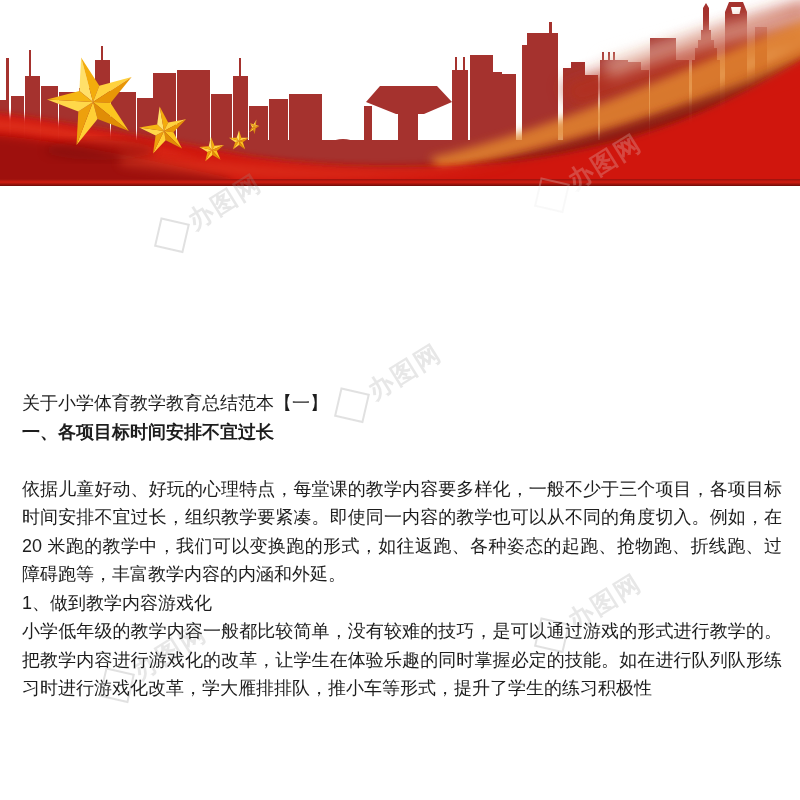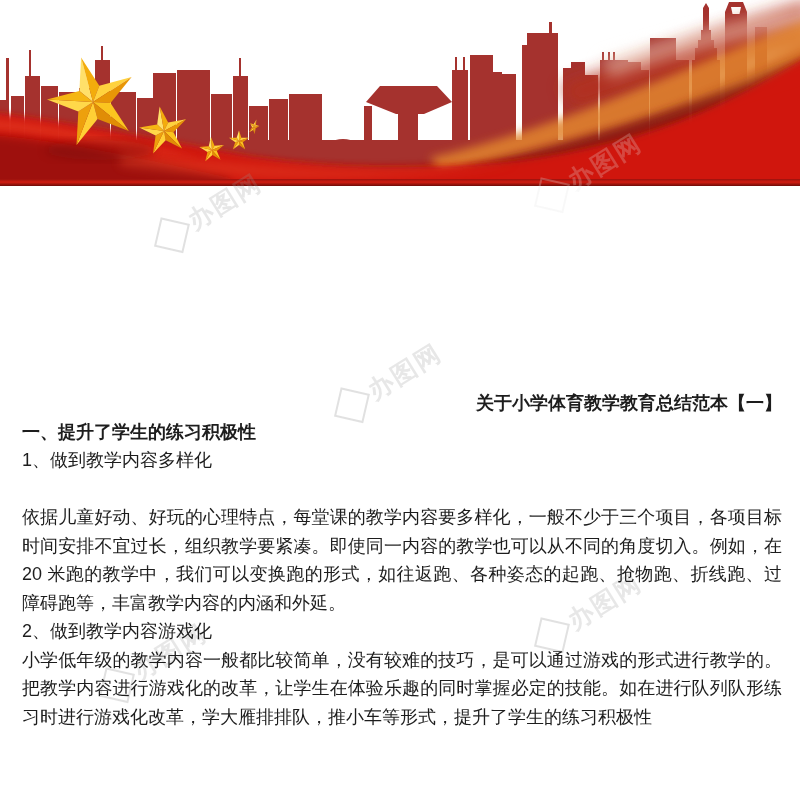--- a/index.html
+++ b/index.html
@@ -21,21 +21,21 @@
     transform:rotate(45deg);flex:0 0 auto;
   }
   
   .doc{
     position:absolute;top:389px;left:0;width:800px;box-sizing:border-box;
     padding:0 18px 0 22px;z-index:3;
     font-size:18px;line-height:28.5px;color:#1d1d1d;
     text-align:justify;
   }
   .doc p{margin:0;}
-  .doc .title{font-weight:700;text-align:right;}
+  .doc .title{font-weight:400;text-align:left;}
   .doc .heading{font-weight:700;text-align:left;}
   .doc .gap{margin-top:28.5px;}
 </style>
 </head>
 <body>
 
 <div class="page">
 
   <div class="banner">
     <svg width="800" height="186" viewBox="0 0 800 186">
@@ -163,20 +163,19 @@
     <span class="wm-diamond"></span>
     <span>办图网</span>
   </div>
   <div class="wm" style="left:95px;top:645px;">
     <span class="wm-diamond"></span>
     <span>办图网</span>
   </div>
 
   <div class="doc">
     <p class="title">关于小学体育教学教育总结范本【一】</p>
-    <p class="heading">一、提升了学生的练习积极性</p>
-    <p>1、做到教学内容多样化</p>
+    <p class="heading">一、各项目标时间安排不宜过长</p>
     <p class="gap">依据儿童好动、好玩的心理特点，每堂课的教学内容要多样化，一般不少于三个项目，各项目标时间安排不宜过长，组织教学要紧凑。即使同一内容的教学也可以从不同的角度切入。例如，在 20 米跑的教学中，我们可以变换跑的形式，如往返跑、各种姿态的起跑、抢物跑、折线跑、过障碍跑等，丰富教学内容的内涵和外延。</p>
-    <p>2、做到教学内容游戏化</p>
+    <p>1、做到教学内容游戏化</p>
     <p>小学低年级的教学内容一般都比较简单，没有较难的技巧，是可以通过游戏的形式进行教学的。把教学内容进行游戏化的改革，让学生在体验乐趣的同时掌握必定的技能。如在进行队列队形练习时进行游戏化改革，学大雁排排队，推小车等形式，提升了学生的练习积极性</p>
   </div>
 
 </div>
 
 </body></html>

